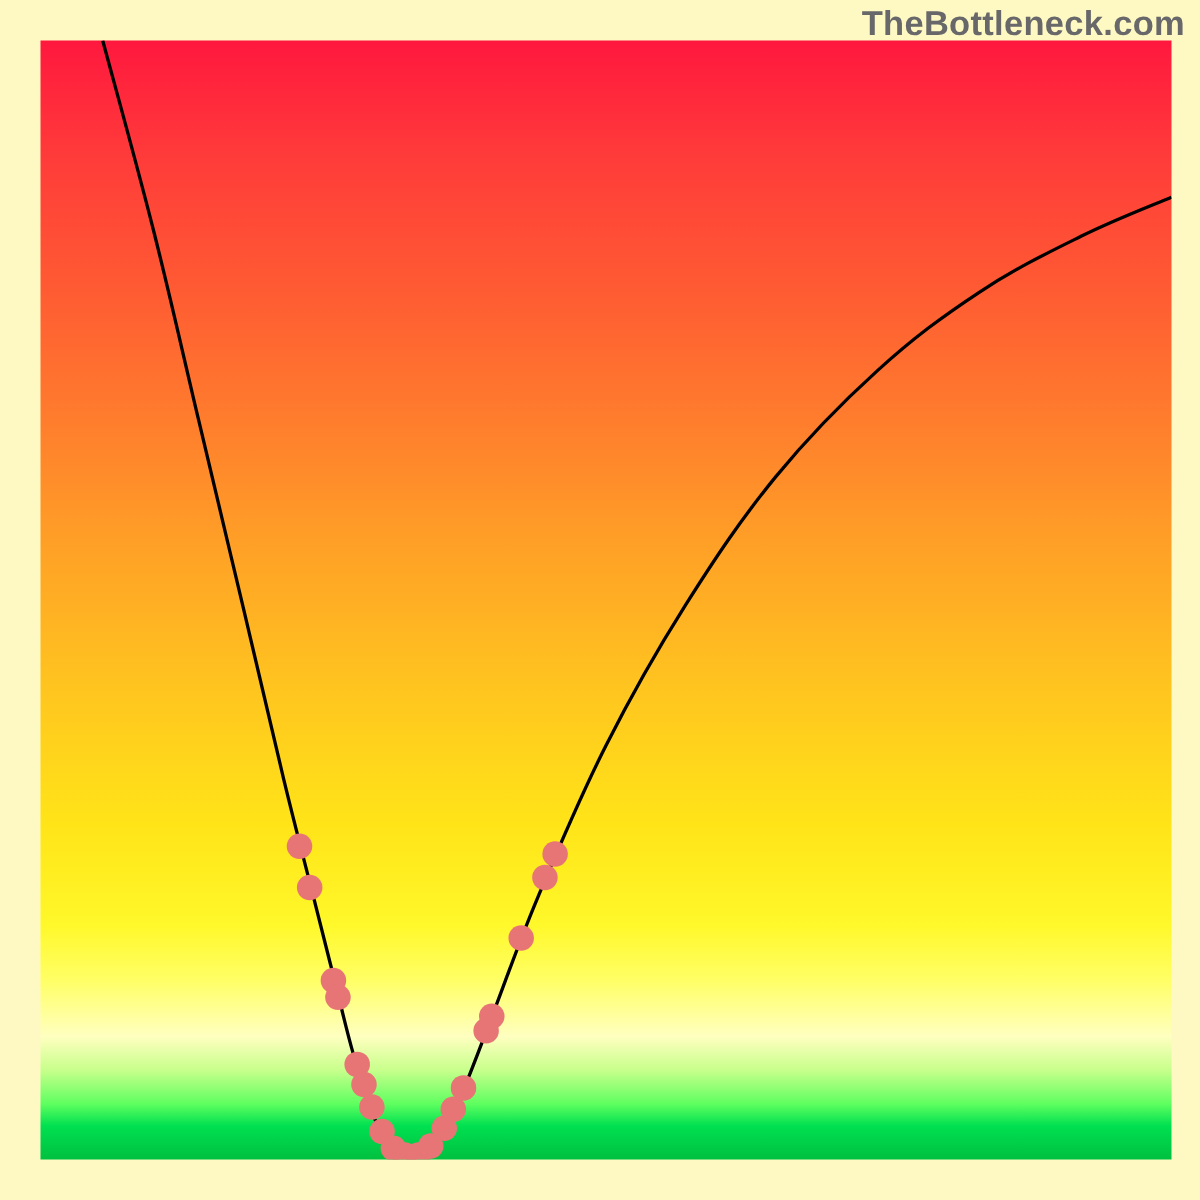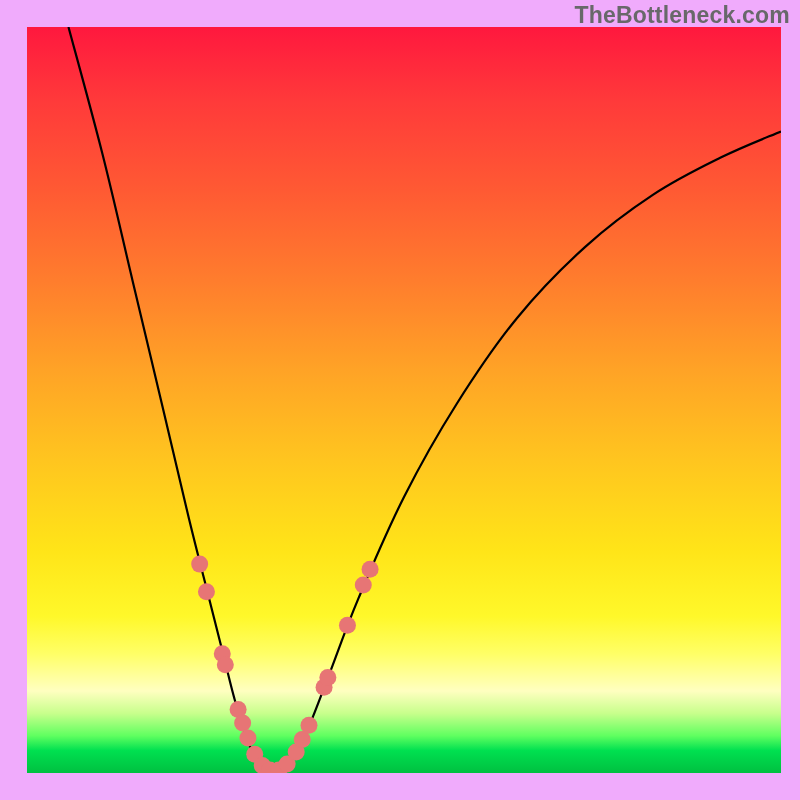--- a/index.html
+++ b/index.html
@@ -7,21 +7,21 @@
     padding: 0;
     width: 800px;
     height: 800px;
     background: #000000;
     overflow: hidden;
   }
   .canvas {
     position: relative;
     width: 800px;
     height: 800px;
-    background: #f0abfc;
+    background: #fef9c3;
     text-align: right;
   }
   .plot-area {
     position: absolute;
     left: 27px;
     top: 27px;
     width: 754px;
     height: 746px;
     
     background: linear-gradient(

